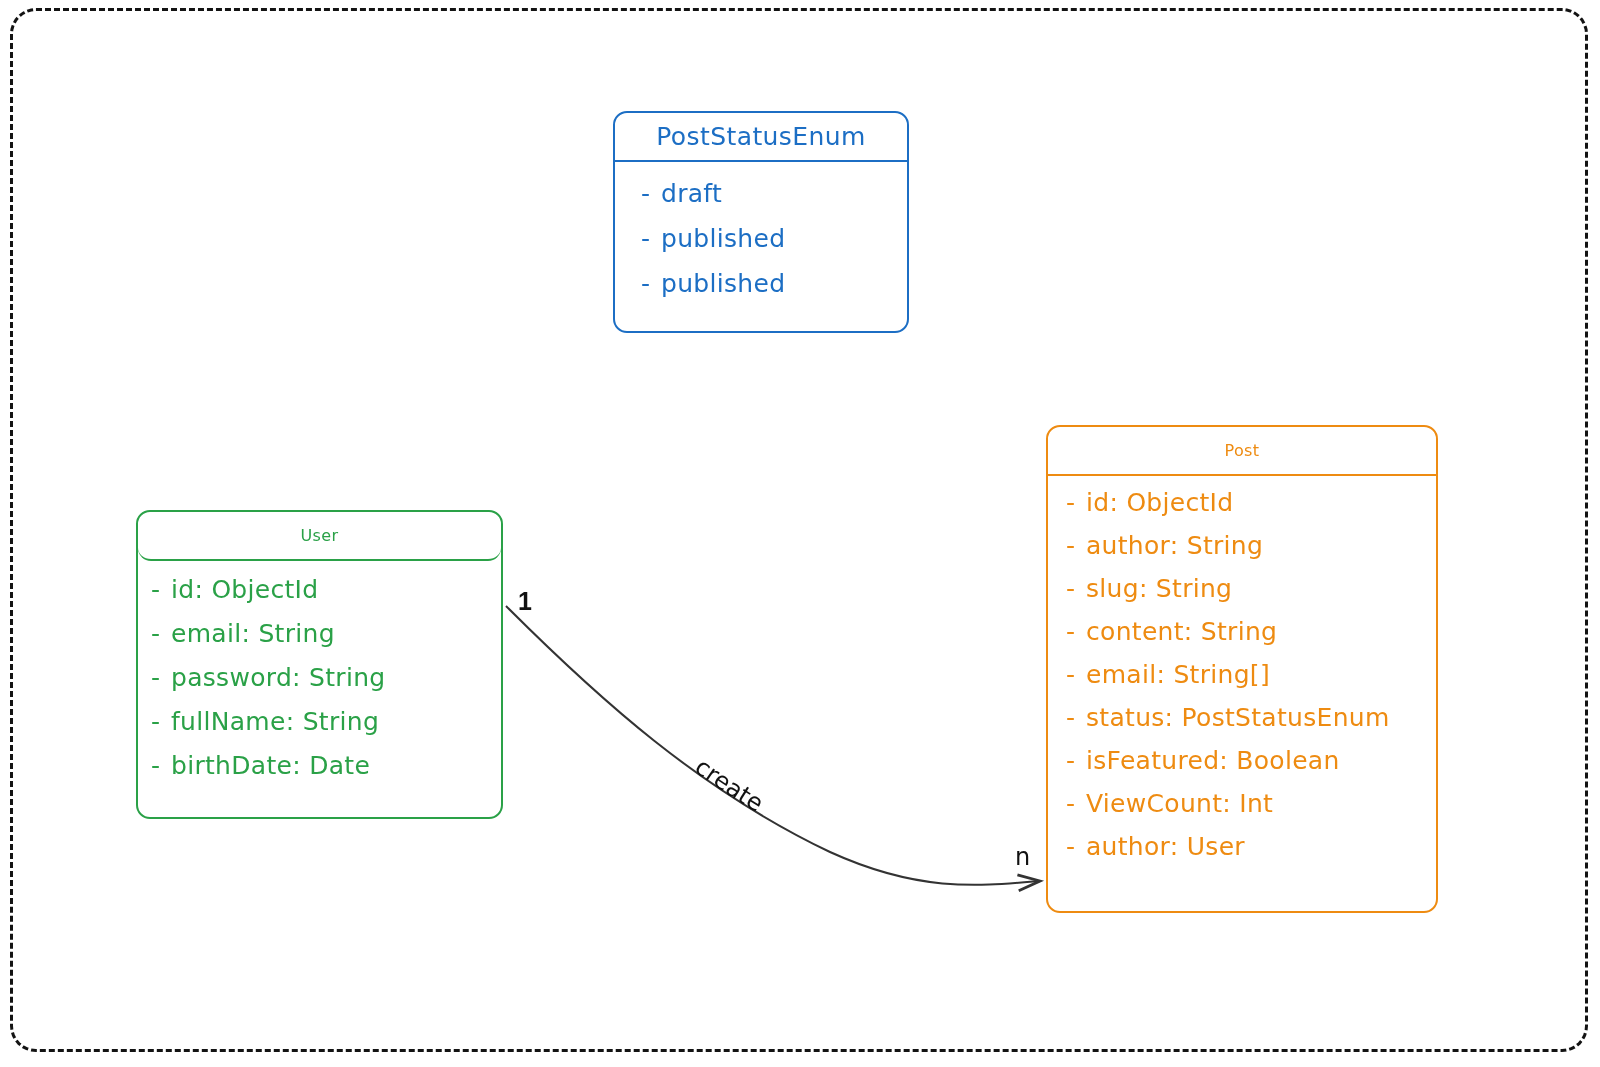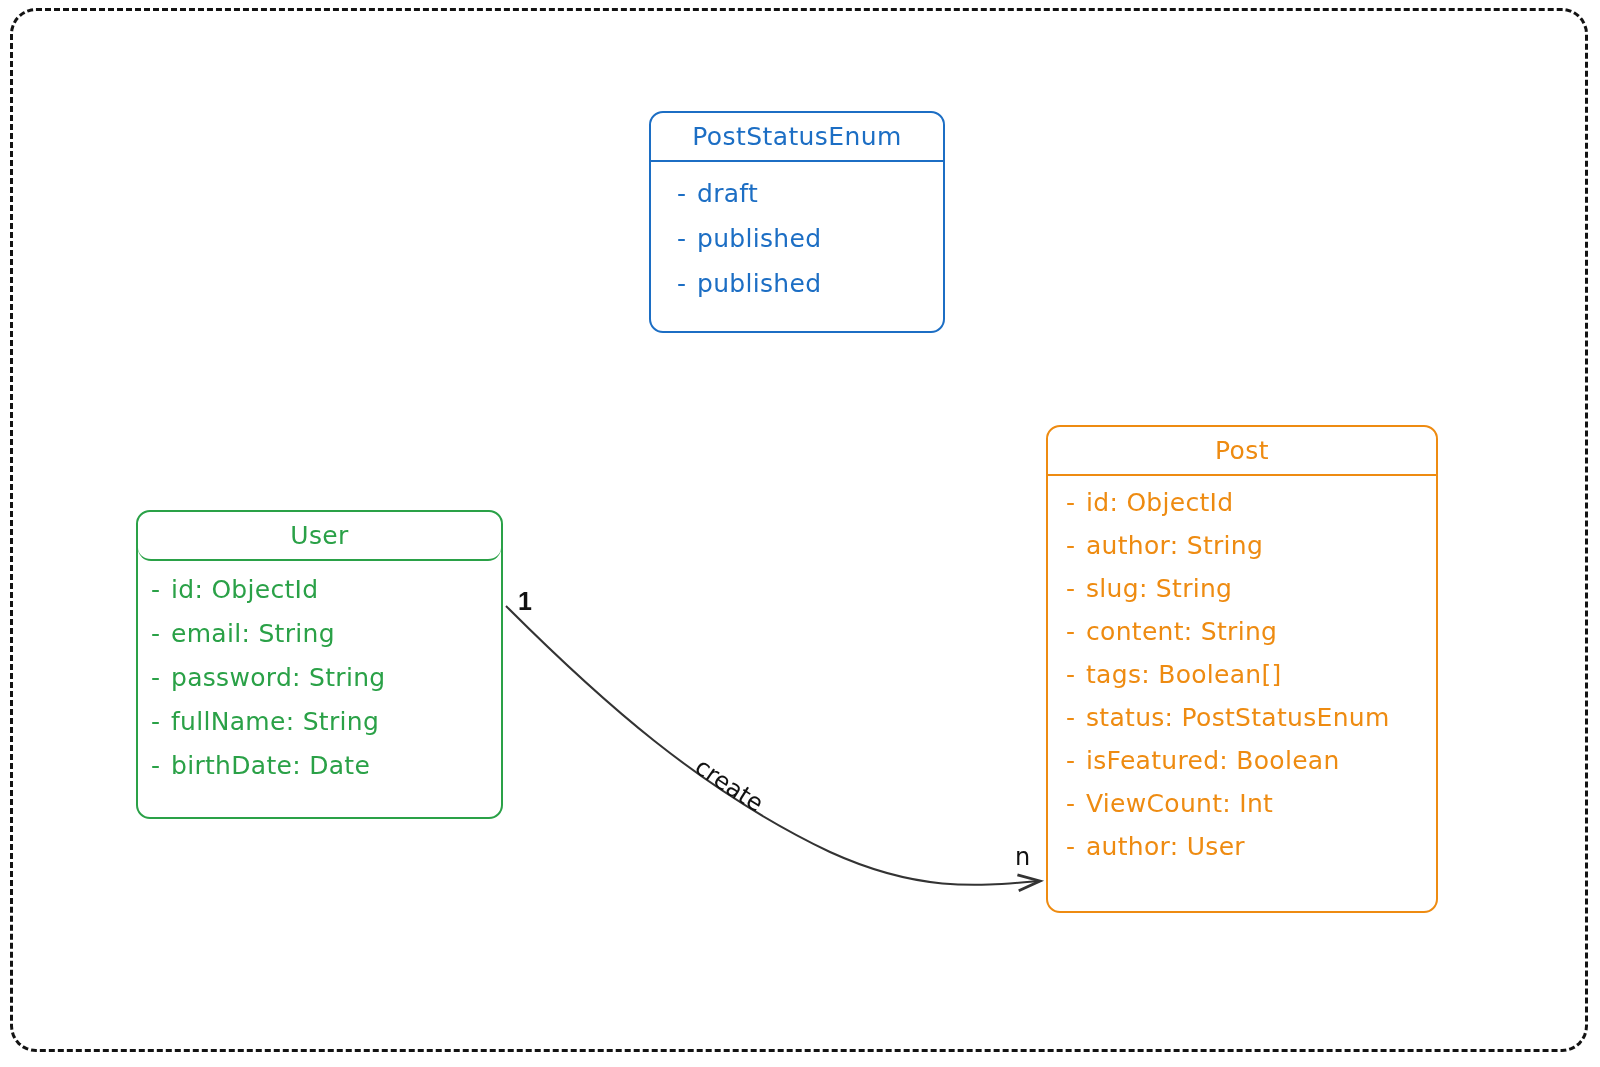--- a/index.html
+++ b/index.html
@@ -34,21 +34,21 @@
   .entity {
     position: absolute;
     box-sizing: border-box;
     background: #ffffff;
     border: 2.2px solid currentColor;
     border-radius: 14px;
     overflow: hidden;
   }
   .entity-title {
     text-align: center;
-    font-size: 25px;
+    font-size: 16px;
     letter-spacing: .4px;
     border-bottom: 2.2px solid currentColor;
     box-sizing: border-box;
     display: flex;
     align-items: center;
     justify-content: center;
   }
   .entity-fields {
     padding: 16px 0 12px 0;
     box-sizing: border-box;
@@ -111,21 +111,21 @@
     font-family: "DejaVu Sans", sans-serif;
   }
 </style>
 </head>
 <body>
 
 <div id="canvas" style="background: rgb(255, 255, 255);">
 
   <div class="frame" style="border-color: rgb(19, 19, 19);"></div>
 
-  <div class="entity" id="entity-poststatusenum" style="color: rgb(28, 110, 196); margin-left: 36px;">
+  <div class="entity" id="entity-poststatusenum" style="color: rgb(28, 110, 196);">
     <div class="entity-title hand">PostStatusEnum</div>
     <div class="entity-fields">
       <div class="field hand">
         <span class="dash">-</span>
         <span>draft</span>
       </div>
       <div class="field hand">
         <span class="dash">-</span>
         <span>published</span>
       </div>
@@ -176,21 +176,21 @@
       <div class="field hand">
         <span class="dash">-</span>
         <span>slug: String</span>
       </div>
       <div class="field hand">
         <span class="dash">-</span>
         <span>content: String</span>
       </div>
       <div class="field hand">
         <span class="dash">-</span>
-        <span>tags: Boolean[]</span>
+        <span>email: String[]</span>
       </div>
       <div class="field hand">
         <span class="dash">-</span>
         <span>status: PostStatusEnum</span>
       </div>
       <div class="field hand">
         <span class="dash">-</span>
         <span>isFeatured: Boolean</span>
       </div>
       <div class="field hand">

